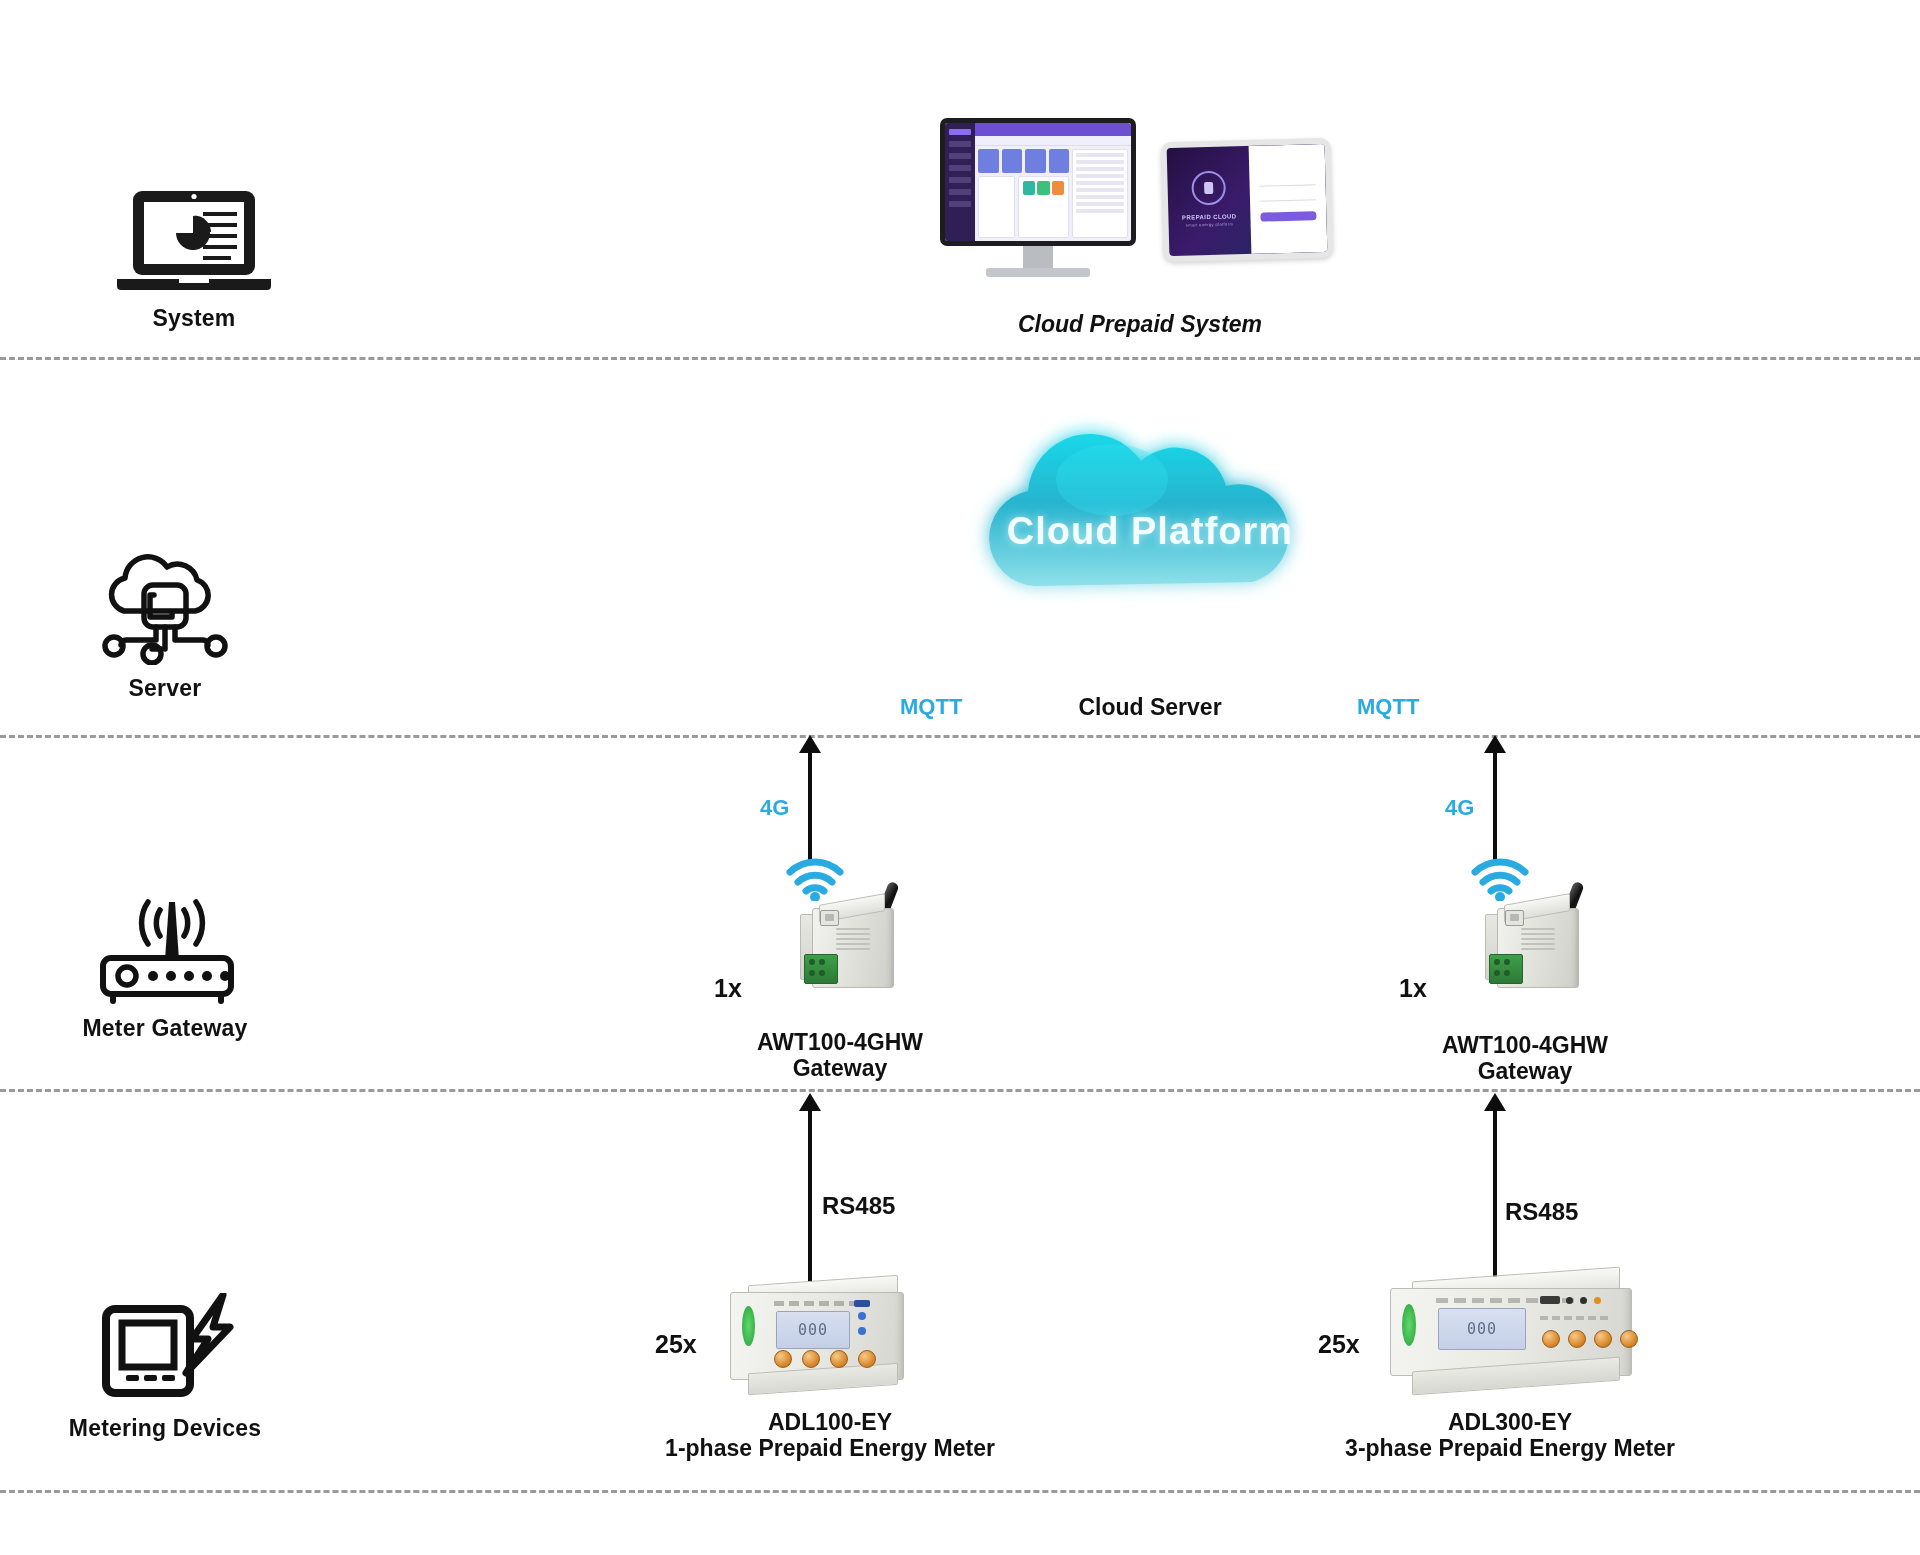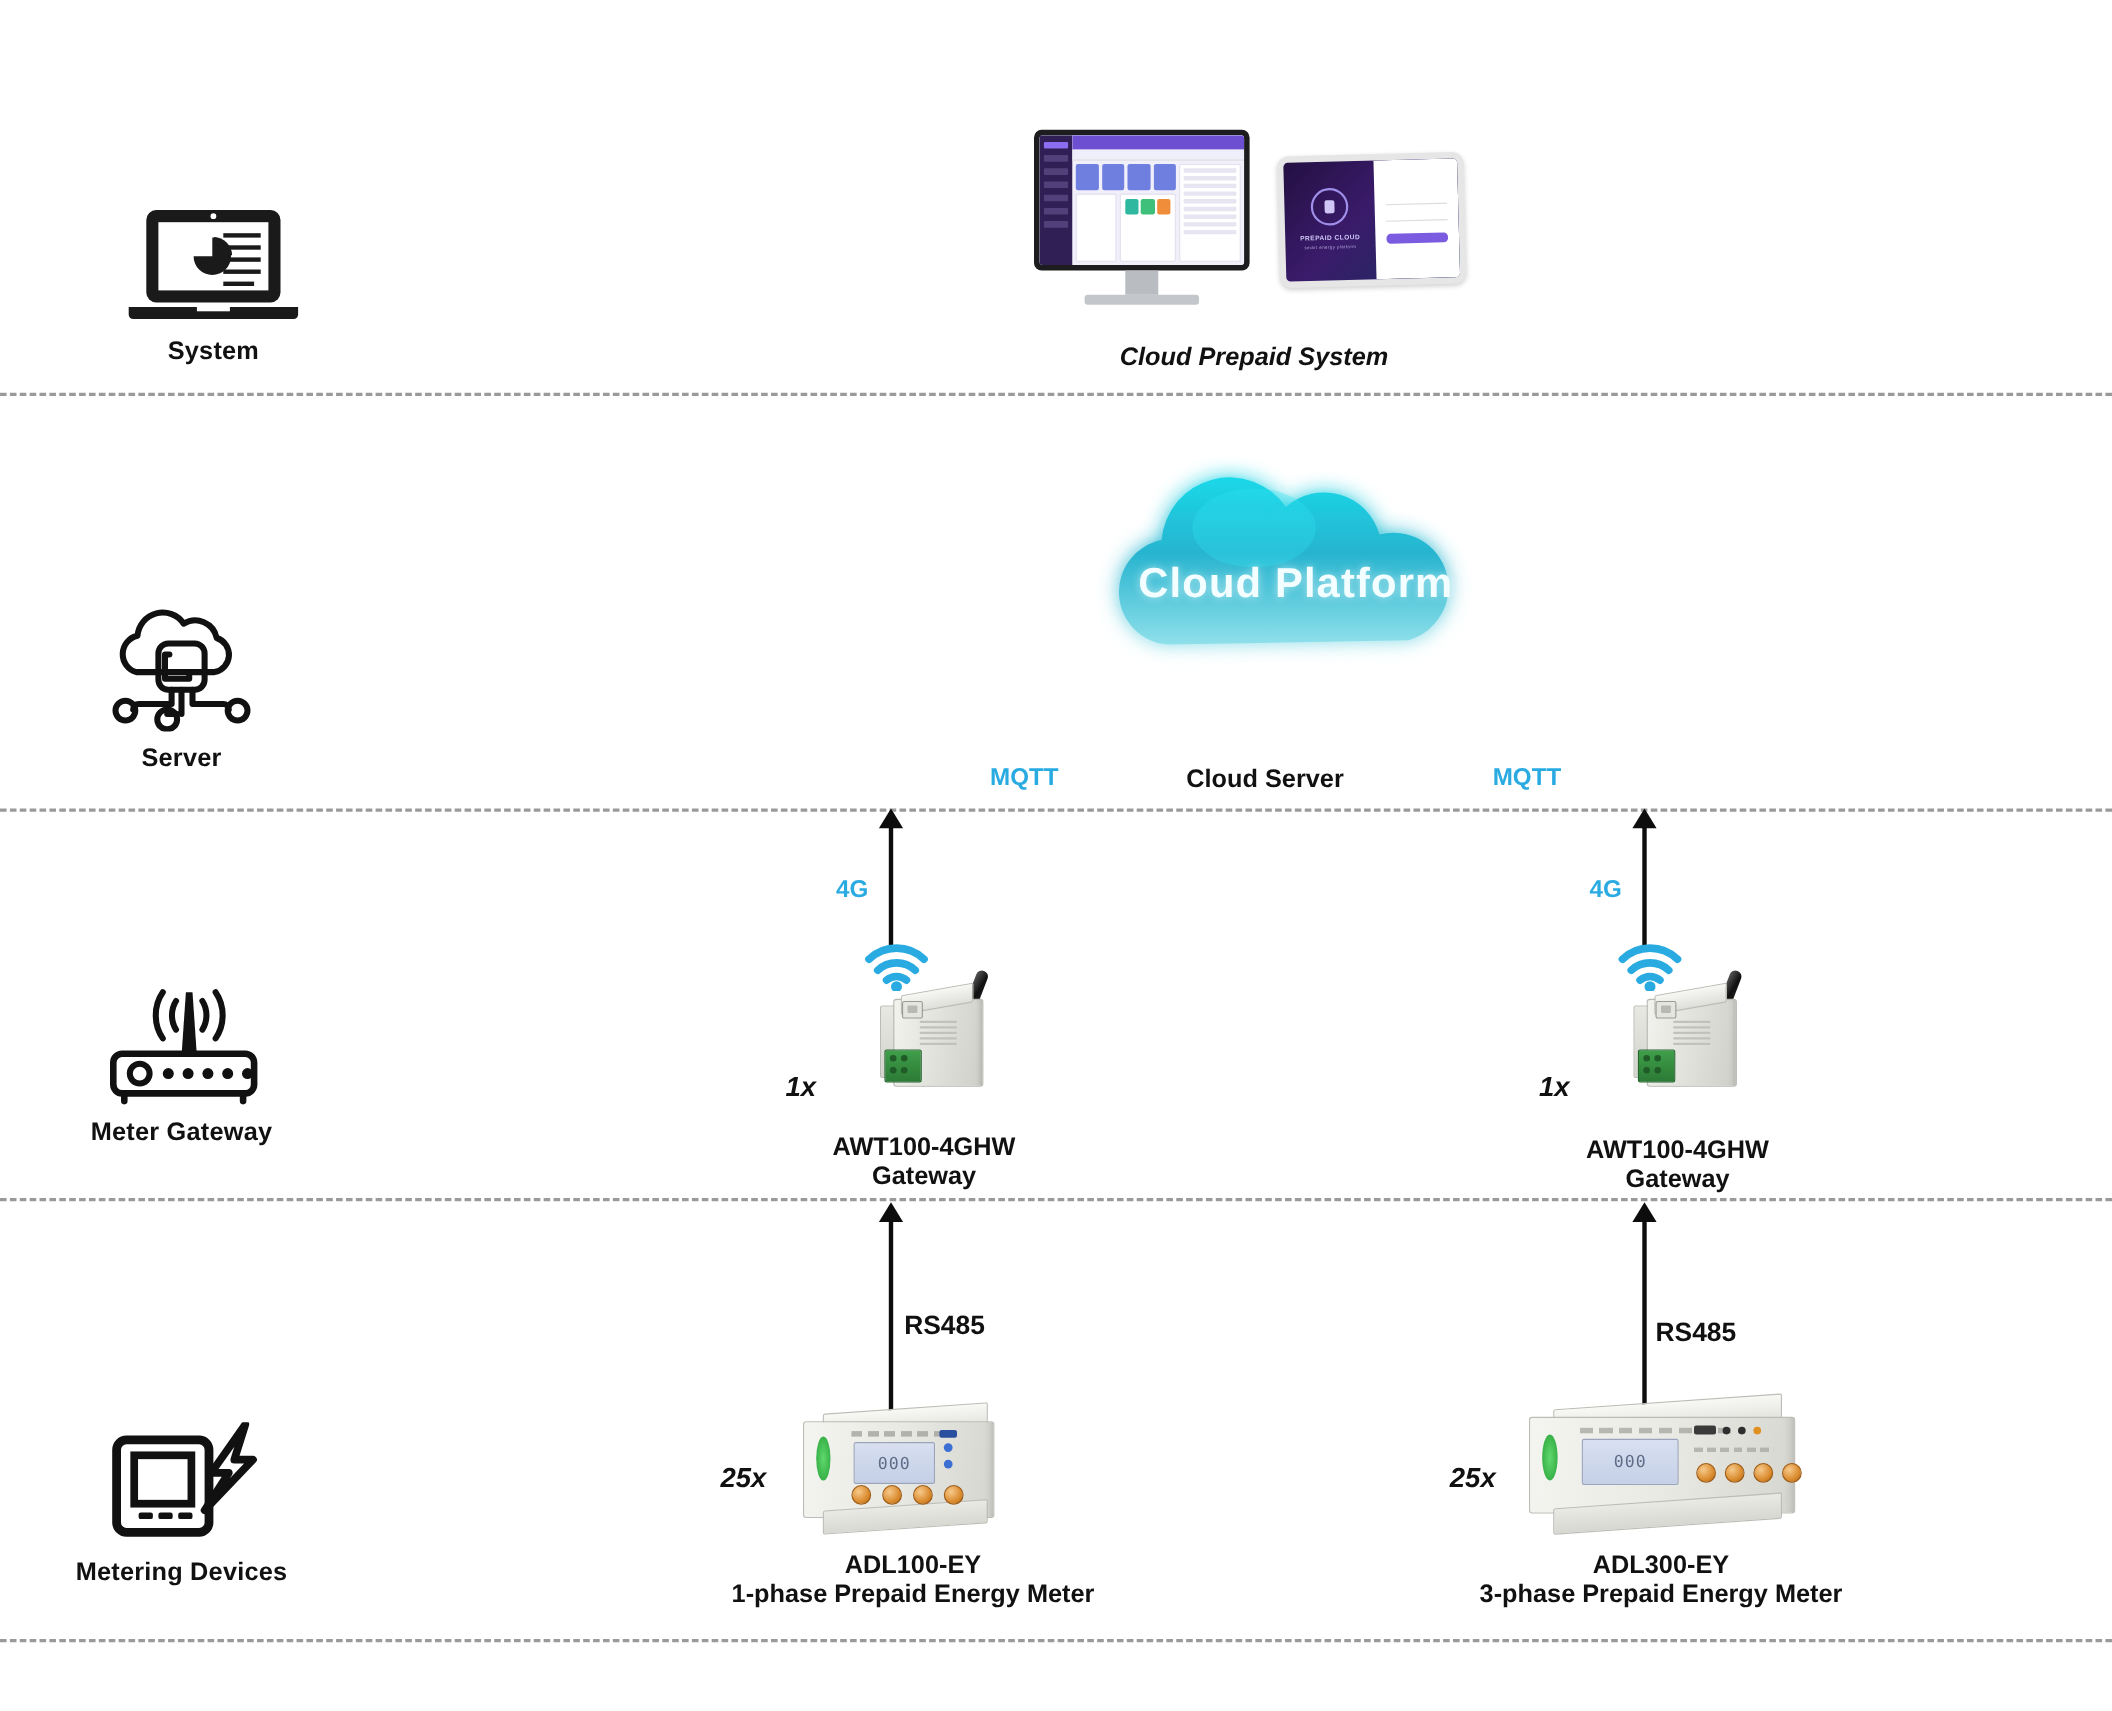--- a/index.html
+++ b/index.html
@@ -9,21 +9,21 @@
   .layer-line{position:absolute;left:0;width:1920px;height:0;
     border-top:3px dashed #9a9a9a;}
 
   .sidebar-item{position:absolute;width:330px;text-align:center;}
   .sidebar-item .ico{display:flex;align-items:flex-end;justify-content:center;height:125px;}
   .sidebar-item .lab{margin-top:10px;font-size:23px;font-weight:bold;color:#111;letter-spacing:.2px;}
 
   .node{position:absolute;text-align:center;}
   .node .caption{font-size:23px;font-weight:bold;line-height:1.12;color:#111;white-space:nowrap;}
 
-  .qty{position:absolute;font-size:25px;font-weight:bold;color:#111;font-style:italic;}
+  .qty{position:absolute;font-size:25px;font-weight:bold;color:#111;}
   .proto{position:absolute;font-size:22px;font-weight:bold;color:#29abe2;}
   .proto.dark{color:#111;font-size:24px;}
 
   
   .arrow{position:absolute;}
   .arrow .shaft{position:absolute;left:50%;transform:translateX(-50%);
      width:4px;background:#0d0d0d;bottom:0;}
   .arrow .head{position:absolute;left:50%;top:0;transform:translateX(-50%);
      width:0;height:0;}
 
@@ -317,21 +317,21 @@
       <div class="tab-field"></div>
       <div class="tab-btn"></div>
     </div>
   </div>
 </div>
 
 <div class="node" style="left:890px;top:312px;width:500px;font-style:italic;">
   <div class="caption">Cloud Prepaid System</div>
 </div>
 
-<div class="cloudwrap" style="left:988px;top:400px;text-decoration:underline;">
+<div class="cloudwrap" style="left:960px;top:400px;text-decoration:underline;">
   <svg width="380" height="240" viewBox="0 0 380 240">
     <defs>
       <linearGradient id="cg" x1="0" y1="0" x2="0" y2="1">
         <stop offset="0%" stop-color="#19d8e8"></stop>
         <stop offset="45%" stop-color="#27b4cf"></stop>
         <stop offset="100%" stop-color="#8fe0ea"></stop>
       </linearGradient>
       <filter id="glow" x="-35%" y="-35%" width="170%" height="170%">
         <feGaussianBlur stdDeviation="9" result="b"></feGaussianBlur>
         <feMerge>

